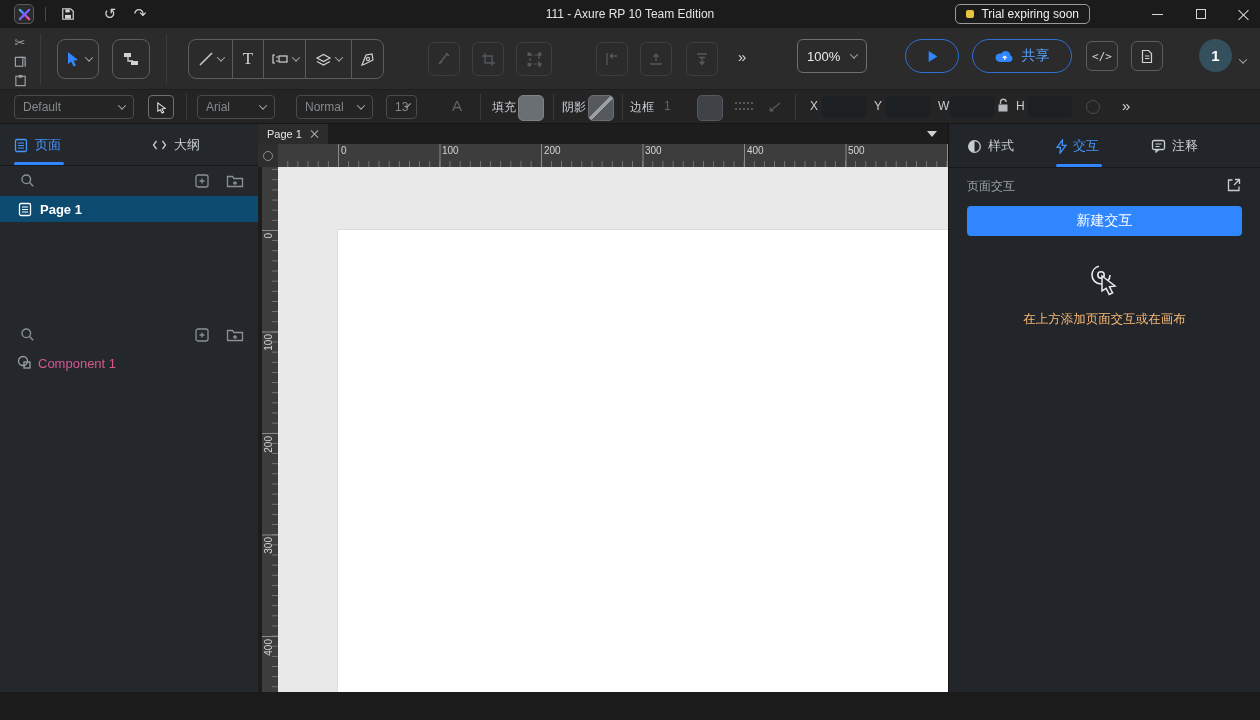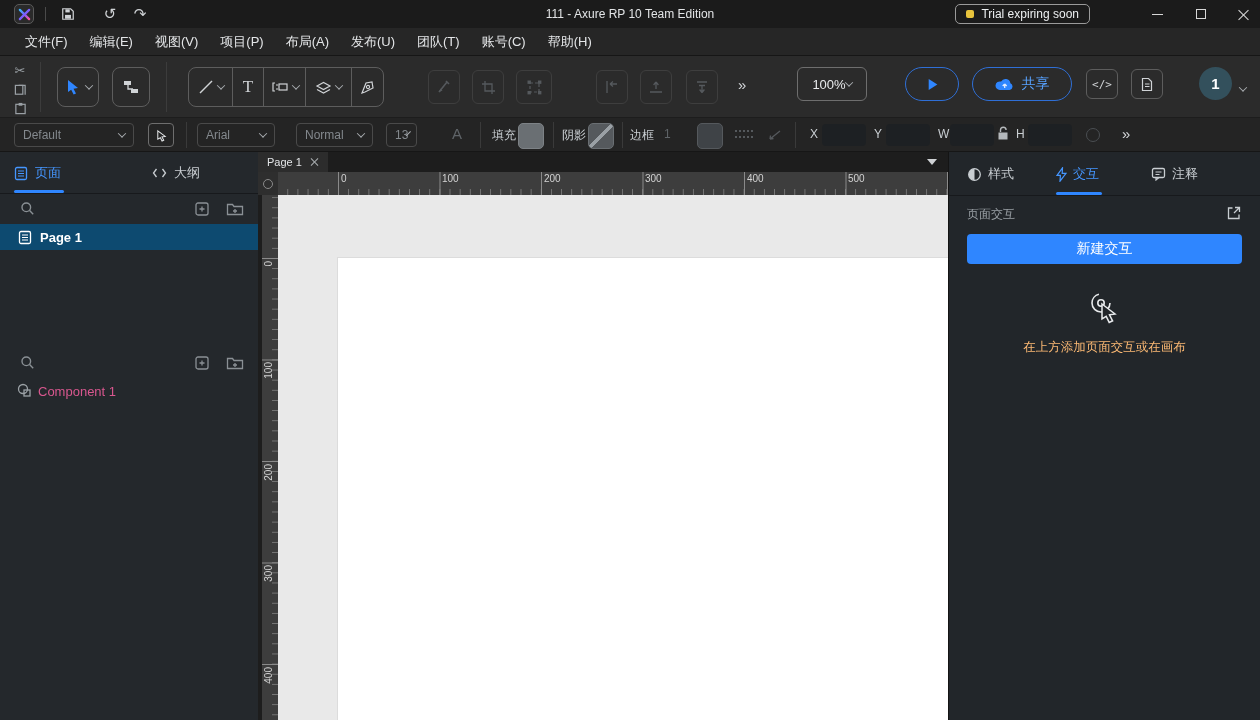--- a/index.html
+++ b/index.html
@@ -32,21 +32,21 @@
   .clip-ic { position:absolute; left:12px; width:16px; height:16px; color:#9aa0a5; font-size:13px; display:flex; align-items:center; justify-content:center; }
   .vdiv { position:absolute; top:6px; width:1px; height:50px; background:#3c3c3c; }
   .tb { position:absolute; top:11px; height:40px; border:1px solid #5d5d5d; border-radius:8px; display:flex; align-items:center; justify-content:center; gap:4px; background:transparent; }
   .tb.dis { border-color:#3e3e3e; }
   .tb.sm { top:14px; height:34px; border-radius:6px; }
   .group { position:absolute; left:188px; top:11px; height:40px; display:flex; border:1px solid #5d5d5d; border-radius:8px; overflow:hidden; }
   .gcell { display:flex; align-items:center; justify-content:center; gap:4px; border-right:1px solid #5d5d5d; height:100%; }
   .gcell:last-child { border-right:none; }
   .chev { display:inline-block; width:6px; height:6px; border-right:1.4px solid #a7abaf; border-bottom:1.4px solid #a7abaf; transform:rotate(45deg) translate(-1px,-1px); }
   .overflow-g { position:absolute; font-size:15px; color:#d4d7da; letter-spacing:1px; }
-  .zoom-sel { position:absolute; left:797px; top:11px; width:70px; height:34px; border:1px solid #6e6e6e; border-radius:6px; display:flex; align-items:center; justify-content:center; padding:0 9px; font-size:13px; color:#e8eaec; }
+  .zoom-sel { position:absolute; left:797px; top:11px; width:70px; height:34px; border:1px solid #6e6e6e; border-radius:6px; display:flex; align-items:center; justify-content:space-between; padding:0 9px; font-size:13px; color:#e8eaec; }
   .pill { position:absolute; top:11px; height:34px; border:1px solid #2f6fd6; border-radius:17px; display:flex; align-items:center; justify-content:center; gap:8px; }
   .share-txt { color:#57a2ff; font-size:14px; }
   .code-glyph { font-size:11px; color:#d0d3d6; font-family:"DejaVu Sans Mono",monospace; }
   .avatar { position:absolute; left:1199px; top:11px; width:33px; height:33px; border-radius:50%; background:#33505c; display:flex; align-items:center; justify-content:center; font-size:15px; font-weight:bold; color:#fff; }
 
   
   .toolbar2 { position:relative; height:34px; background:#242424; border-bottom:1px solid #161616; }
   .sel { position:absolute; top:5px; height:24px; border:1px solid #4a4a4a; border-radius:4px; display:flex; align-items:center; justify-content:space-between; padding:0 8px; font-size:12px; color:#84898e; }
   .fmt-lab { position:absolute; top:9px; font-size:12px; color:#c9ced2; }
   .fmt-dim { color:#5f6468; }
@@ -158,31 +158,20 @@
         <span class="wb-min"></span>
       </div>
     <div class="winbtn" style="right:42px">
         <span class="wb-max"></span>
       </div>
     <div class="winbtn" style="right:0">
         <span class="wb-x"></span>
       </div>
   </div>
 
-  <div class="menubar">
-    <div class="menu-item">文件(F)</div>
-    <div class="menu-item">编辑(E)</div>
-    <div class="menu-item">视图(V)</div>
-    <div class="menu-item">项目(P)</div>
-    <div class="menu-item">布局(A)</div>
-    <div class="menu-item">发布(U)</div>
-    <div class="menu-item">团队(T)</div>
-    <div class="menu-item">账号(C)</div>
-    <div class="menu-item">帮助(H)</div>
-  </div>
 
   <div class="toolbar1">
     <div class="clip-ic" style="top:6px">
         <span>✂</span>
       </div>
     <div class="clip-ic" style="top:26px">
       <svg width="13" height="13" viewBox="0 0 14 14">
         <rect x="1.5" y="1.5" width="8" height="9.5" fill="none" stroke="#9aa0a5" stroke-width="1.3"></rect>
         <path d="M5 1.5 h7 v10" fill="none" stroke="#9aa0a5" stroke-width="1.3"></path>
       </svg>

